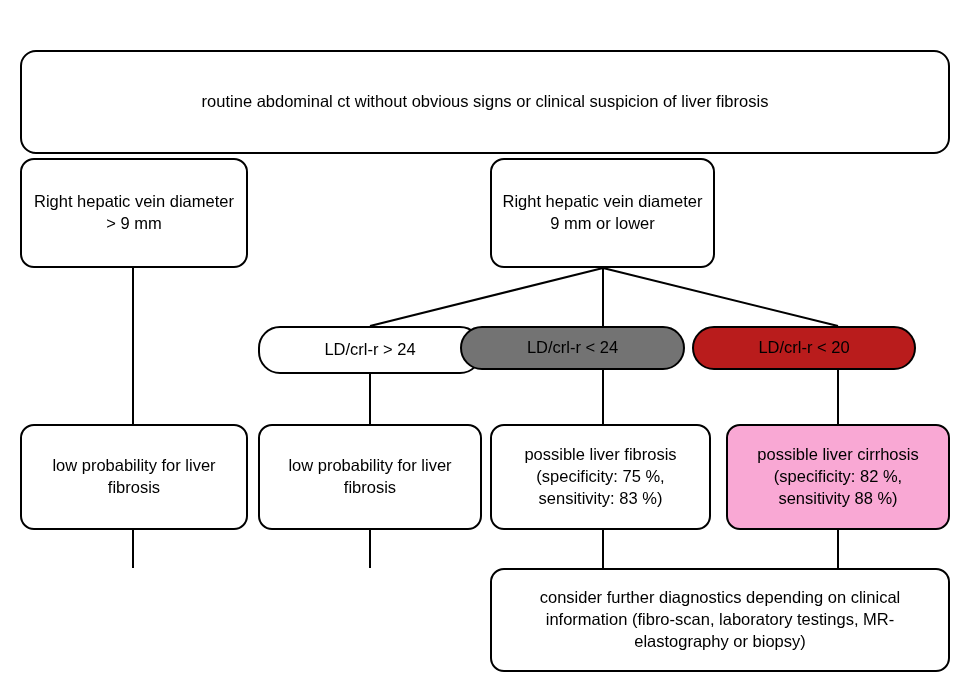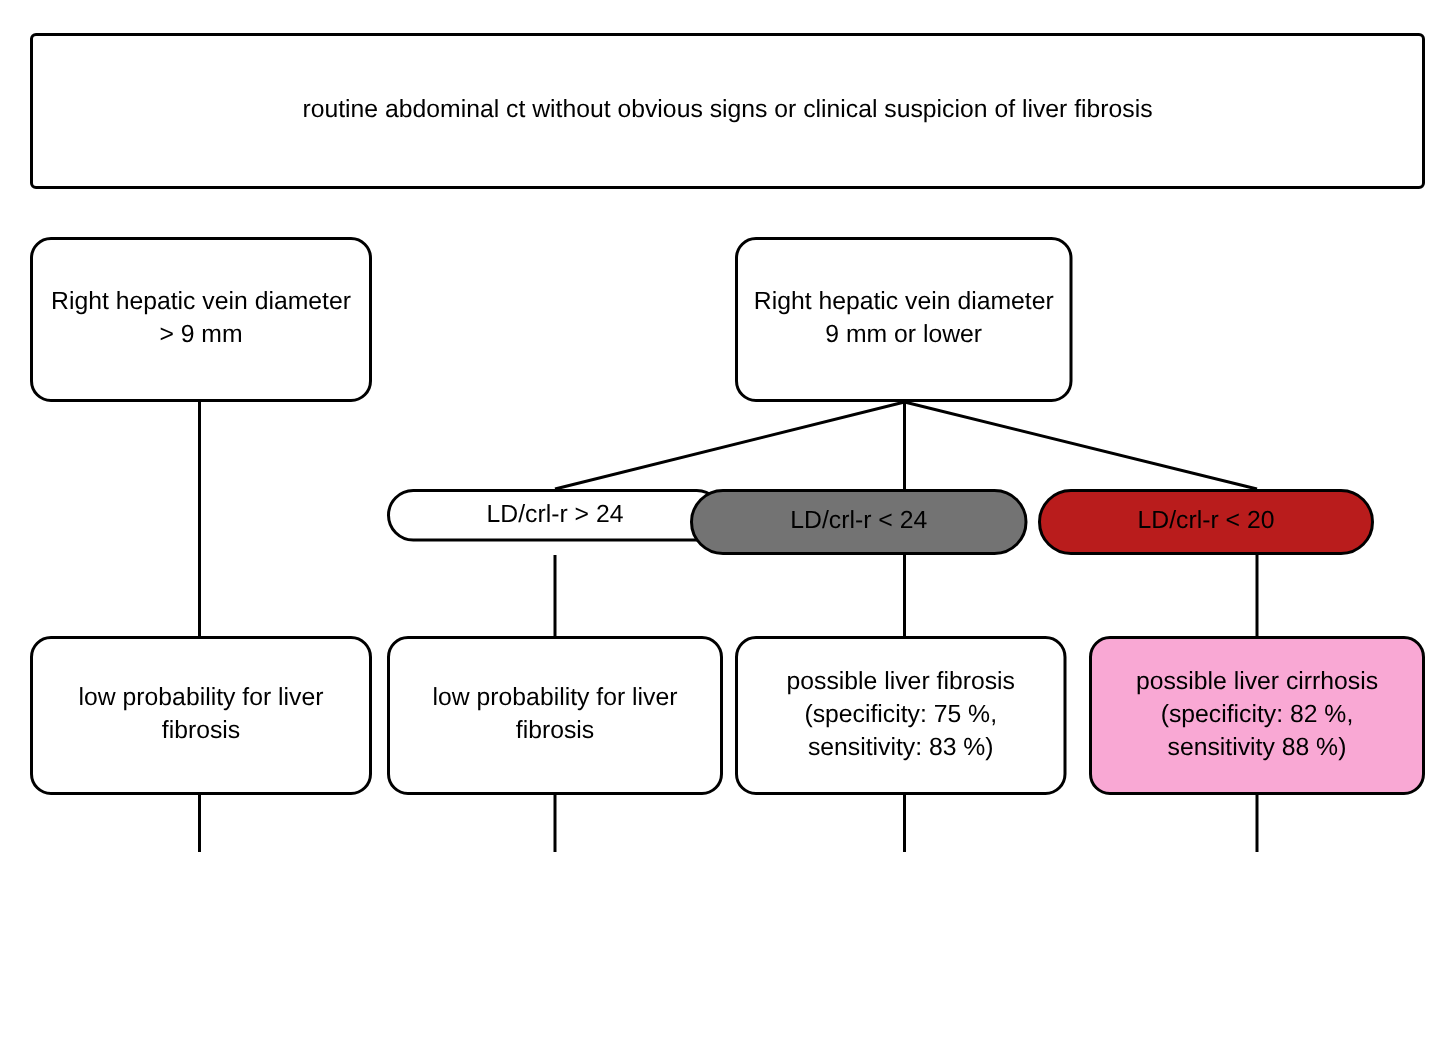--- a/index.html
+++ b/index.html
@@ -43,21 +43,22 @@
     z-index: 2;
   }
   .node .label {
     display: block;
     white-space: pre-line;
   }
   .node.pill {
     border-radius: 22px;
   }
   .node.root {
-    border-radius: 4px;
+    border-radius: 16px;
+    margin-top: 28px;
   }
 </style>
 </head>
 <body>
 
 <div id="canvas">
   <svg id="edges" viewBox="0 0 970 700" width="970" height="700">
       <polyline points="133,268 133,424" fill="none" stroke="#000000" stroke-width="2"></polyline>
       <polyline points="603,268 370,326" fill="none" stroke="#000000" stroke-width="2"></polyline>
       <polyline points="603,268 603,326" fill="none" stroke="#000000" stroke-width="2"></polyline>
@@ -74,21 +75,21 @@
       <span class="label">routine abdominal ct without obvious signs or clinical suspicion of liver fibrosis</span>
     </div>
     <div class="node" style="left: 20px; top: 158px; width: 228px; height: 110px; border-color: rgb(0, 0, 0); background: rgb(255, 255, 255);">
       <span class="label">Right hepatic vein diameter
 &gt; 9 mm</span>
     </div>
     <div class="node" style="left: 490px; top: 158px; width: 225px; height: 110px; border-color: rgb(0, 0, 0); background: rgb(255, 255, 255);">
       <span class="label">Right hepatic vein diameter
 9 mm or lower</span>
     </div>
-    <div class="node pill" style="left: 258px; top: 326px; width: 224px; height: 35px; border-color: rgb(0, 0, 0); background: rgb(255, 255, 255); text-align: right;">
+    <div class="node pill" style="left: 258px; top: 326px; width: 224px; height: 48px; border-color: rgb(0, 0, 0); background: rgb(255, 255, 255); text-align: right;">
       <span class="label">LD/crl-r &gt; 24</span>
     </div>
     <div class="node pill" style="left: 460px; top: 326px; width: 225px; height: 44px; border-color: rgb(0, 0, 0); background: #737373;">
       <span class="label">LD/crl-r &lt; 24</span>
     </div>
     <div class="node pill" style="left: 692px; top: 326px; width: 224px; height: 44px; border-color: rgb(0, 0, 0); background: #b91c1c;">
       <span class="label">LD/crl-r &lt; 20</span>
     </div>
     <div class="node" style="left: 20px; top: 424px; width: 228px; height: 106px; border-color: rgb(0, 0, 0); background: rgb(255, 255, 255);">
       <span class="label">low probability for liver
@@ -101,13 +102,18 @@
     <div class="node" style="left: 490px; top: 424px; width: 221px; height: 106px; border-color: rgb(0, 0, 0); background: rgb(255, 255, 255);">
       <span class="label">possible liver fibrosis
 (specificity: 75 %,
 sensitivity: 83 %)</span>
     </div>
     <div class="node" style="left: 726px; top: 424px; width: 224px; height: 106px; border-color: rgb(0, 0, 0); background: #f9a8d4;">
       <span class="label">possible liver cirrhosis
 (specificity: 82 %,
 sensitivity 88 %)</span>
     </div>
+    <div class="node" style="left: 490px; top: 568px; width: 460px; height: 104px; border-color: rgb(0, 0, 0); background: rgb(255, 255, 255);">
+      <span class="label">consider further diagnostics depending on clinical
+information (fibro-scan, laboratory testings, MR-
+elastography or biopsy)</span>
+    </div>
   </div>
 
 </body></html>

